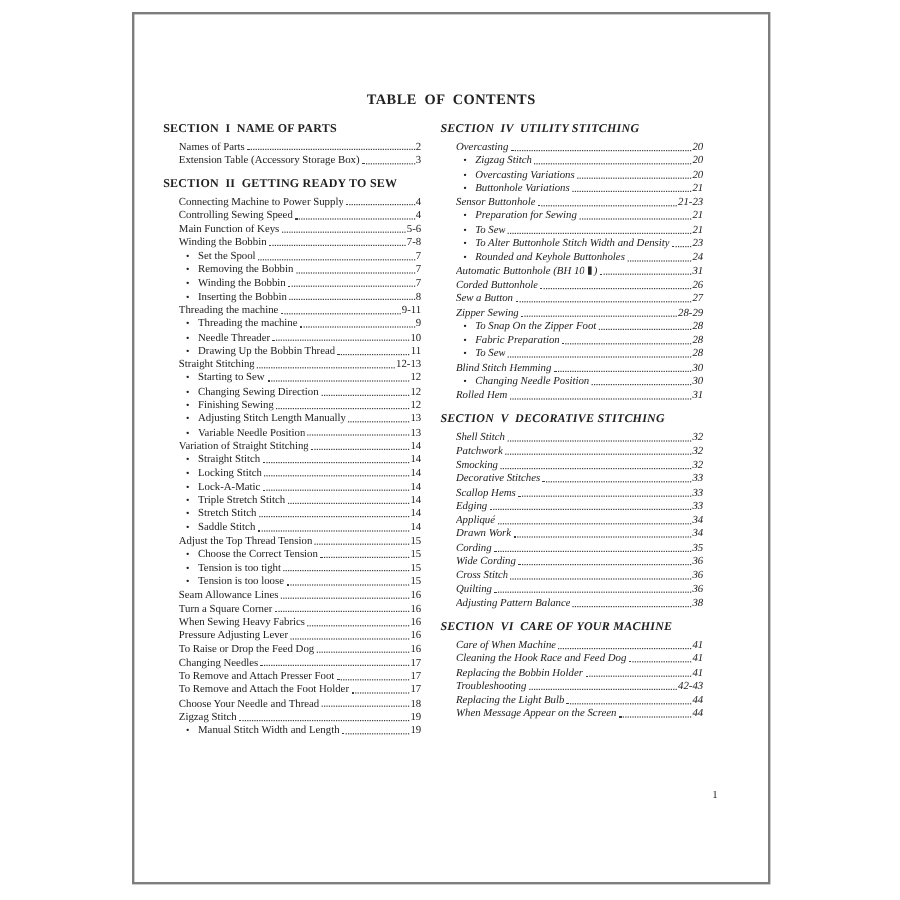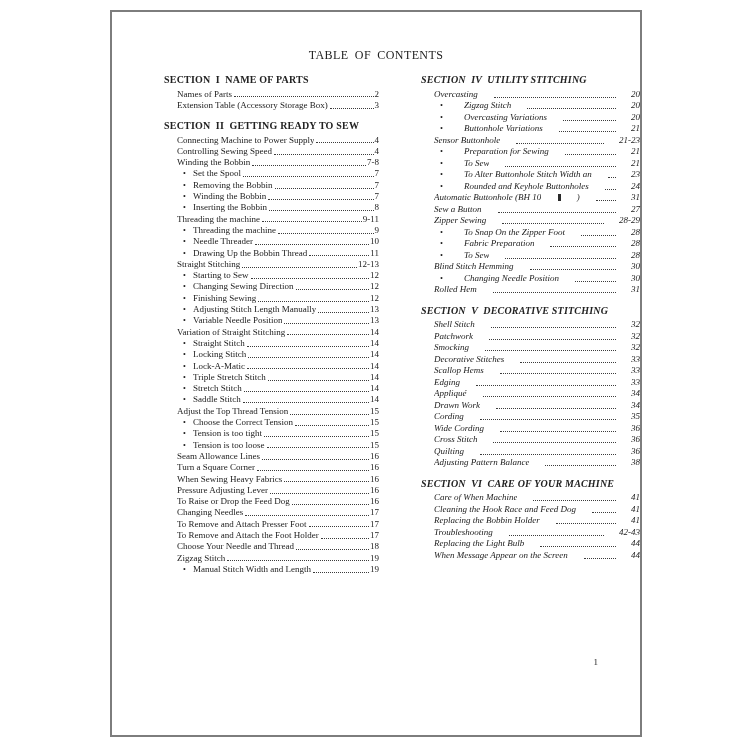--- a/index.html
+++ b/index.html
@@ -17,32 +17,31 @@
     left: 110px;
     top: 10px;
     width: 532px;
     height: 727px;
     box-sizing: border-box;
     border: 2px solid #7d7d7d;
     background: #ffffff;
   }
   .toc-title {
     text-align: center;
-    padding-top: 37px;
-    font-weight: normal;
+    padding-top: 65px;
+    font-weight: bold;
     font-size: 12px;
     letter-spacing: 0.4px;
     word-spacing: 3px;
     line-height: 13px;
   }
   .columns {
     display: flex;
     margin-top: 12px;
-    padding-left: 52px;
-    justify-content: space-between;
+    padding-left: 24px;
   }
   .col {
     flex-shrink: 0;
   }
   .col-left  { width: 215px; }
   .col-right { width: 219px; margin-left: 16px; font-style: italic; }
   .sec-heading {
     font-weight: bold;
     font-size: 10px;
     line-height: 11.5px;
@@ -52,21 +51,21 @@
   }
   .sec-heading:first-child { margin-top: 0; }
   .entry {
     display: flex;
     align-items: baseline;
     font-size: 9px;
     line-height: 11.3px;
     padding-left: 13px;
     white-space: nowrap;
   }
-  .col-right .entry { line-height: 11.5px; gap: 14px; }
+  .col-right .entry { line-height: 11.5px; }
   .entry.lvl1 { padding-left: 19px; }
   .bullet {
     width: 10px;
     flex-shrink: 0;
     font-size: 8px;
   }
   .label {
     flex: 0 1 auto;
     min-width: 0;
     overflow: hidden;
@@ -119,20 +118,25 @@
           <span class="label">Connecting Machine to Power Supply</span>
           <span class="leader"></span>
           <span class="pagenum">4</span>
         </div>
         <div class="entry">
           <span class="label">Controlling Sewing Speed</span>
           <span class="leader"></span>
           <span class="pagenum">4</span>
         </div>
         <div class="entry">
+          <span class="label">Main Function of Keys</span>
+          <span class="leader"></span>
+          <span class="pagenum">5-6</span>
+        </div>
+        <div class="entry">
           <span class="label">Winding the Bobbin</span>
           <span class="leader"></span>
           <span class="pagenum">7-8</span>
         </div>
         <div class="entry lvl1">
           <span class="bullet">•</span>
           <span class="label">Set the Spool</span>
           <span class="leader"></span>
           <span class="pagenum">7</span>
         </div>
@@ -386,20 +390,25 @@
           <span class="label">Rounded and Keyhole Buttonholes</span>
           <span class="leader"></span>
           <span class="pagenum">24</span>
         </div>
         <div class="entry">
           <span class="label">Automatic Buttonhole (BH 10</span>
           <span class="bh-icon"></span>
           <span class="suffix"> )</span>
           <span class="leader"></span>
           <span class="pagenum">31</span>
+        </div>
+        <div class="entry">
+          <span class="label">Corded Buttonhole</span>
+          <span class="leader"></span>
+          <span class="pagenum">26</span>
         </div>
         <div class="entry">
           <span class="label">Sew a Button</span>
           <span class="leader"></span>
           <span class="pagenum">27</span>
         </div>
         <div class="entry">
           <span class="label">Zipper Sewing</span>
           <span class="leader"></span>
           <span class="pagenum">28-29</span>

